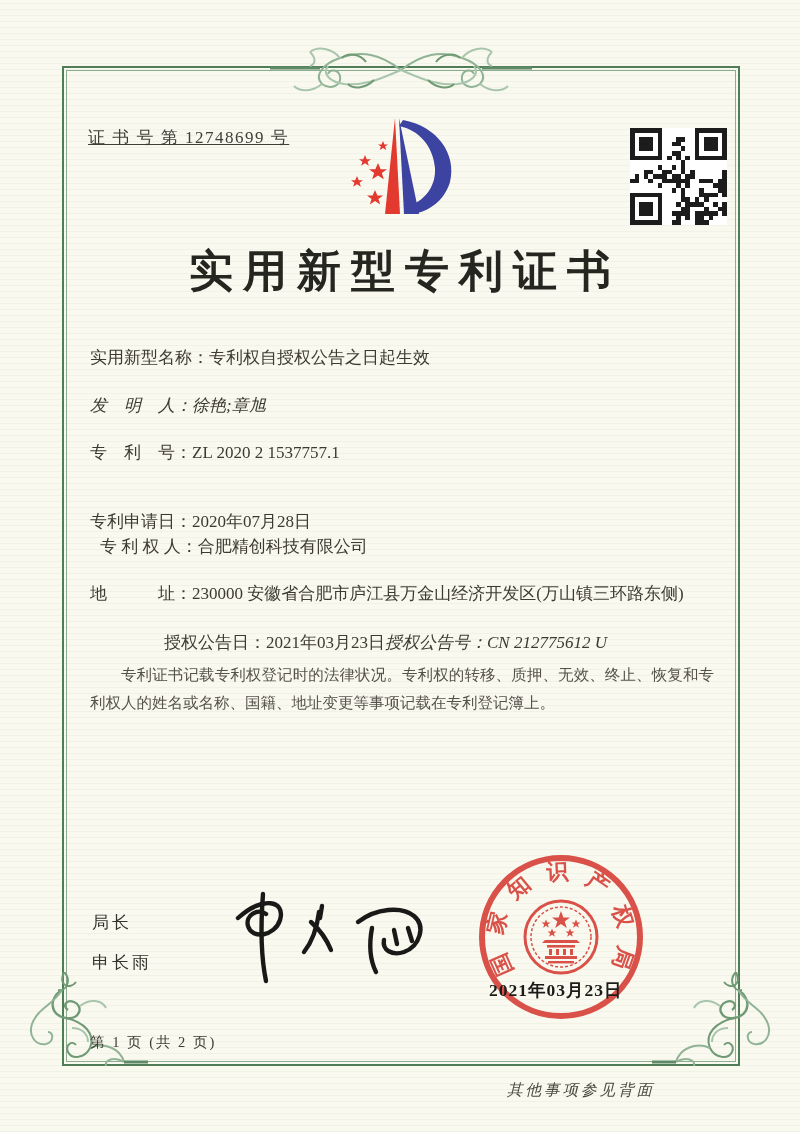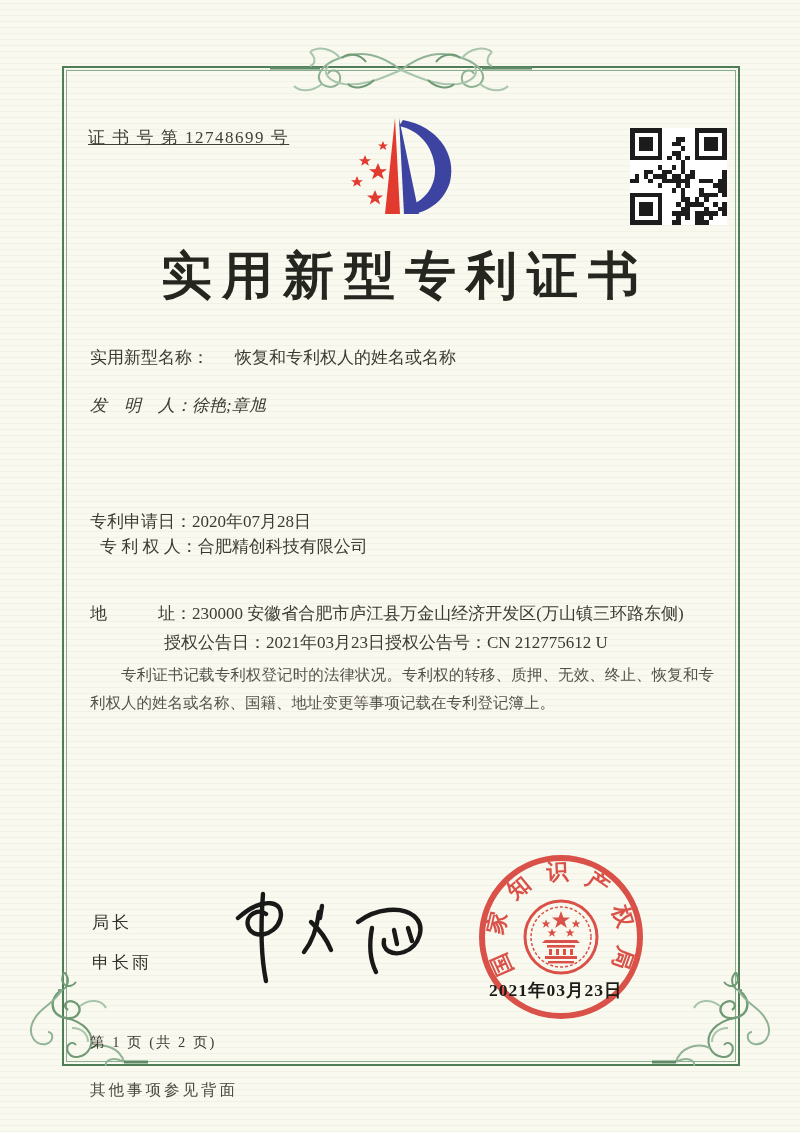--- a/index.html
+++ b/index.html
@@ -31,39 +31,39 @@
 
   .cert-no {
     position:absolute; left:88px; top:126px;
     font-size:17px; color:#3f3e37; letter-spacing:1.5px;text-decoration:underline;
   }
   .logo { position:absolute; left:333px; top:110px; }
   .qr { position:absolute; left:630px; top:128px; width:97px; height:97px; }
 
   .title {
     position:absolute; left:0; top:242px; width:800px;
-    text-align:center; font-size:51px; font-weight:600;
+    text-align:center; font-size:44px; font-weight:600;
     letter-spacing:10px; color:#262620; text-indent:10px;
   }
 
   .row {
     position:absolute; left:90px; width:624px;
     font-size:17px; color:#3c3a31; display:flex; line-height:1.45;
   }
   .row .flabel { flex:none; white-space:pre; }
   .row .fvalue { flex:1; }
-  .row-name    { top:346px;gap:26px; }
+  .row-name    { top:346px; }
   .row-inventor{ top:394px;font-style:italic; }
   .row-patno   { top:441px; }
   .row-filing  { top:510px; }
   .row-patentee{ top:535px;margin-left:10px; }
-  .row-address { top:582px;margin-top:20px; }
+  .row-address { top:582px; }
   .row-grant   { top:631px; }
   .row-grant .grant-left  { width:295px; flex:none; display:flex;justify-content:flex-end; }
-  .row-grant .grant-right { flex:none; display:flex; }
+  .row-grant .grant-right { flex:none; display:flex;font-style:italic; }
 
   .body-text {
     position:absolute; left:90px; top:661px; width:624px;
     font-size:15.5px; line-height:1.8; color:#55524a;
   }
   .body-text p { text-indent:2em; text-align:justify; }
 
   .sig-label {
     position:absolute; left:92px; top:903px;
     font-family:"Liberation Sans", sans-serif;
@@ -76,21 +76,21 @@
     position:absolute; left:489px; top:978px; width:170px;
     font-size:17.5px; font-weight:700; color:#1c1b18; letter-spacing:1px; z-index:3;
   }
 
   .footer-page {
     position:absolute; left:90px; top:1033px; width:565px;
     font-size:14.5px; color:#3c3a31; letter-spacing:2px;
   }
   .footer-note {
     position:absolute; left:90px; top:1080px; width:565px;
-    text-align:left; font-size:15.5px; color:#4a483f; letter-spacing:3px;
+    text-align:right; font-size:15.5px; color:#4a483f; letter-spacing:3px;font-style:italic;
   }
 </style>
 </head>
 <body>
 
 <div class="page">
 
   <div class="frame">
     <div class="frame-inner"></div>
   </div>
@@ -270,25 +270,29 @@
         <rect x="14" y="20" width="1" height="1"></rect>
         <rect x="15" y="20" width="1" height="1"></rect>
         <rect x="16" y="20" width="1" height="1"></rect>
       </g>
   </svg>
 
   <div class="title">实用新型专利证书</div>
 
   <div class="row row-name">
     <span class="flabel">实用新型名称：</span>
-    <span class="fvalue">恢复和专利权人的姓名或名称</span>
+    <span class="fvalue">专利权自授权公告之日起生效</span>
   </div>
   <div class="row row-inventor">
     <span class="flabel">发　明　人：</span>
     <span class="fvalue">徐艳;章旭</span>
+  </div>
+  <div class="row row-patno">
+    <span class="flabel">专　利　号：</span>
+    <span class="fvalue">ZL 2020 2 1537757.1</span>
   </div>
   <div class="row row-filing">
     <span class="flabel">专利申请日：</span>
     <span class="fvalue">2020年07月28日</span>
   </div>
   <div class="row row-patentee">
     <span class="flabel">专 利 权 人：</span>
     <span class="fvalue">合肥精创科技有限公司</span>
   </div>
   <div class="row row-address">

